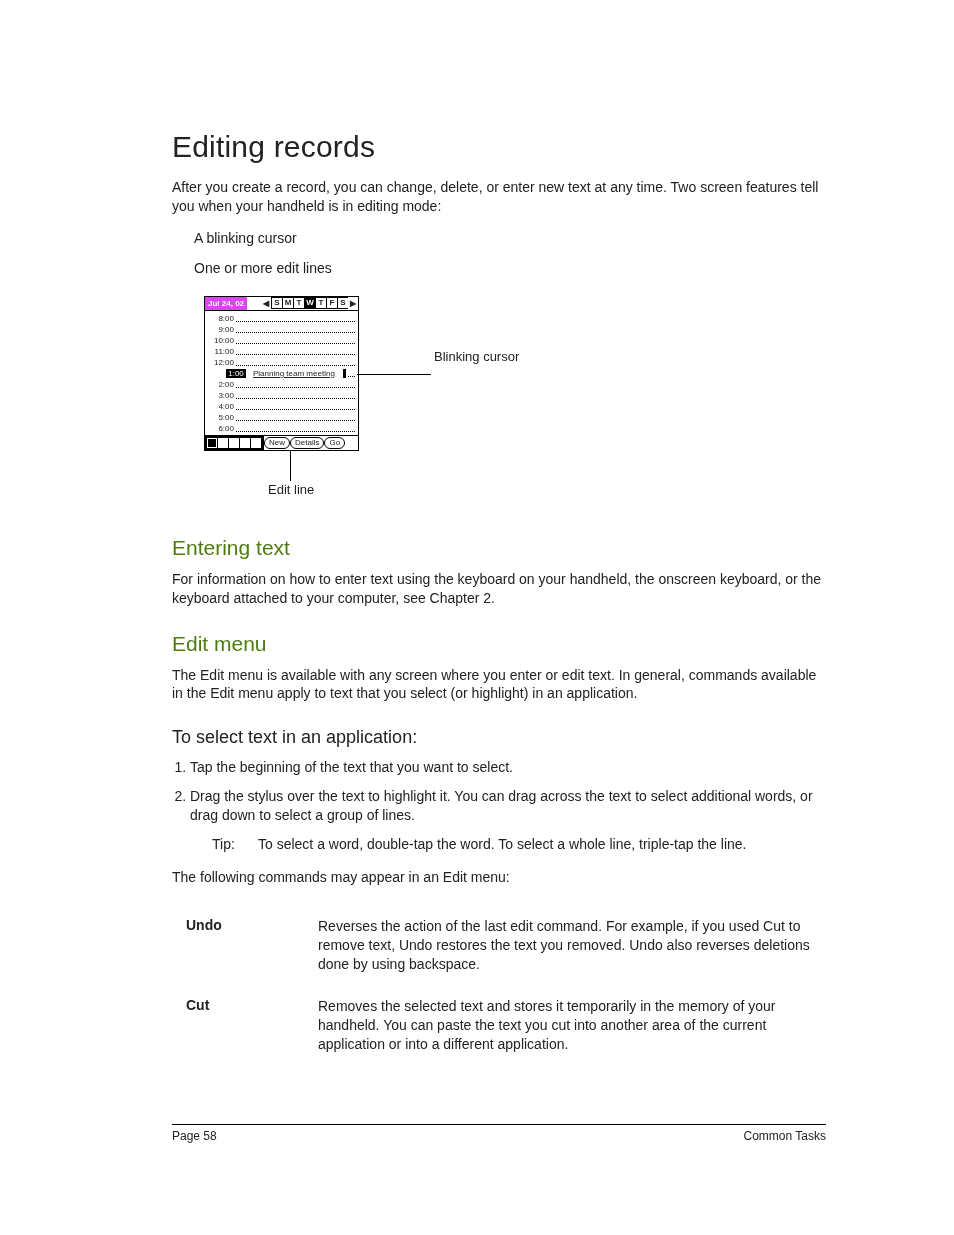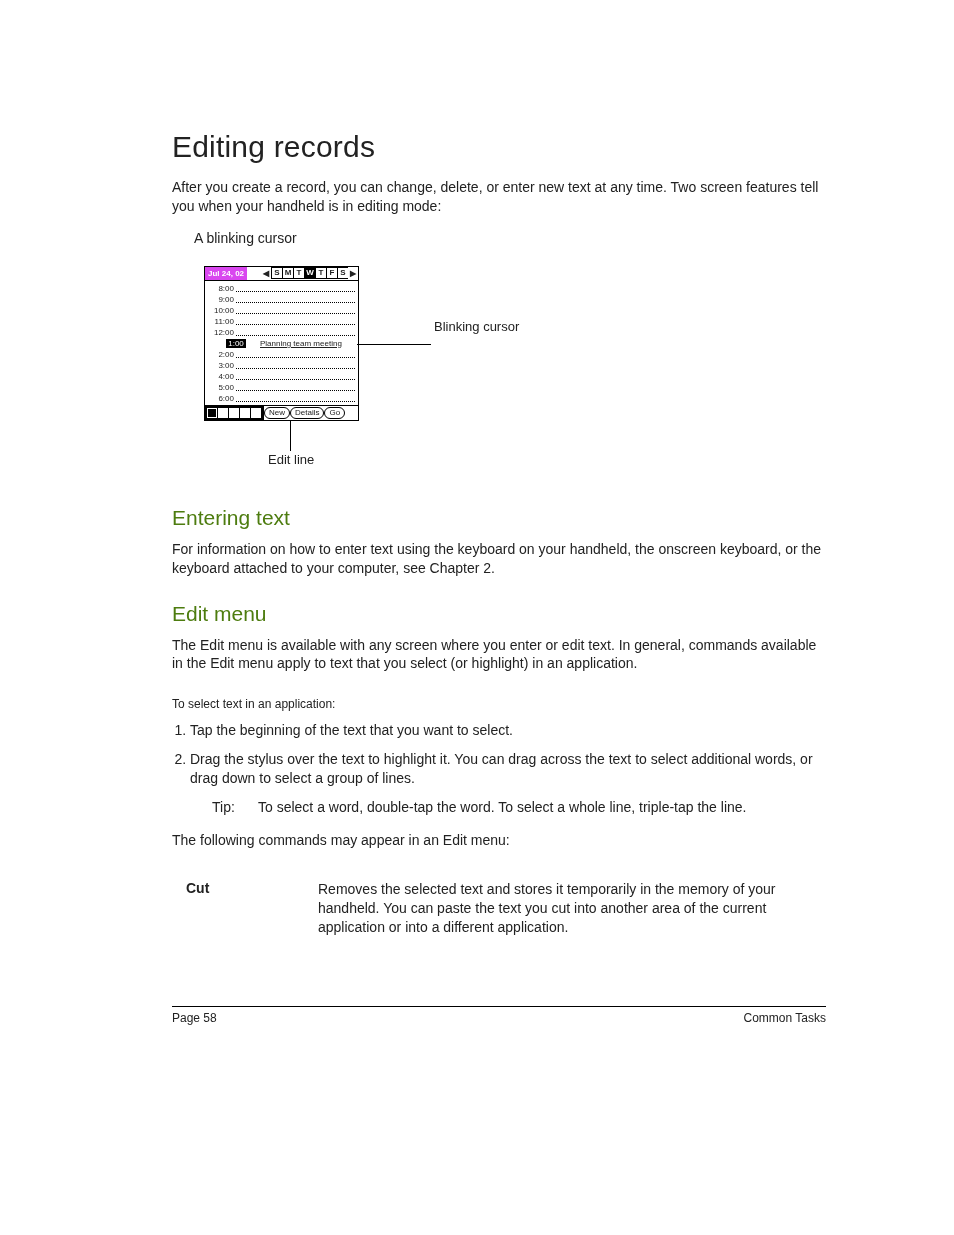--- a/index.html
+++ b/index.html
@@ -127,21 +127,21 @@
     margin-left:18px;
     padding-right:0;
   }
   .dots {
     flex:1;
     border-bottom:1px dotted #000;
     height:6px;
   }
   .event-txt {
     font-size:8px;
-    padding:0 14px;
+    padding:0 7px;
     text-decoration:underline;
     white-space:nowrap;
   }
   .cursor-blk {
     width:3px; height:9px;
     background:#000;
     margin-left:1px;
   }
   .dev-footer {
     position:absolute;
@@ -203,21 +203,21 @@
   }
   .spacer20{height:20px;}
   .spacer10{height:10px;}
 
   ol{margin:0 0 14px 0; padding-left:18px;}
   ol li{font-size:14px; line-height:1.35; margin-bottom:10px;}
   .tip-row{display:flex; margin:10px 0 0 22px;}
   .tip-lbl{width:46px; flex:0 0 auto; font-size:14px;}
   .tip-txt{font-size:14px; line-height:1.35;}
 
-  .how{font-size:12px; margin:0 0 10px 0;}
+  .how{font-size:18px; margin:0 0 10px 0;}
 
   .cmd-table{margin-top:30px;}
   .cmd-row{display:flex; margin-bottom:24px;}
   .cmd-name{width:132px; flex:0 0 auto; font-size:14px; font-weight:bold; padding-left:14px;}
   .cmd-desc{font-size:14px; line-height:1.35; flex:1;}
 
   .footer {
     margin-top:70px;
     border-top:1px solid #000;
     padding-top:4px;
@@ -230,20 +230,21 @@
 </head>
 <body>
 
 <div class="page">
 
   <h1>Editing records</h1>
   <p>After you create a record, you can change, delete, or enter new text at any time. Two screen features tell you when your handheld is in editing mode:</p>
 
   <div class="features">
     <div>A blinking cursor</div>
+    <div>One or more edit lines</div>
   </div>
 
   <div class="mockup">
     <div class="device">
       <div class="dev-header">
         <div class="dev-date">Jul 24, 02</div>
         <div class="dev-days">
           <div class="arrow-btn">◀</div>
           <div class="day">S</div>
           <div class="day">M</div>
@@ -343,20 +344,24 @@
         <div class="tip-lbl">Tip:</div>
         <div class="tip-txt">To select a word, double-tap the word. To select a whole line, triple-tap the line.</div>
       </div>
     </li>
   </ol>
 
   <p>The following commands may appear in an Edit menu:</p>
 
   <div class="cmd-table">
     <div class="cmd-row">
+      <div class="cmd-name">Undo</div>
+      <div class="cmd-desc">Reverses the action of the last edit command. For example, if you used Cut to remove text, Undo restores the text you removed. Undo also reverses deletions done by using backspace.</div>
+    </div>
+    <div class="cmd-row">
       <div class="cmd-name">Cut</div>
       <div class="cmd-desc">Removes the selected text and stores it temporarily in the memory of your handheld. You can paste the text you cut into another area of the current application or into a different application.</div>
     </div>
   </div>
 
   <div class="footer">
     <span>Page 58</span>
     <span>Common Tasks</span>
   </div>
 

